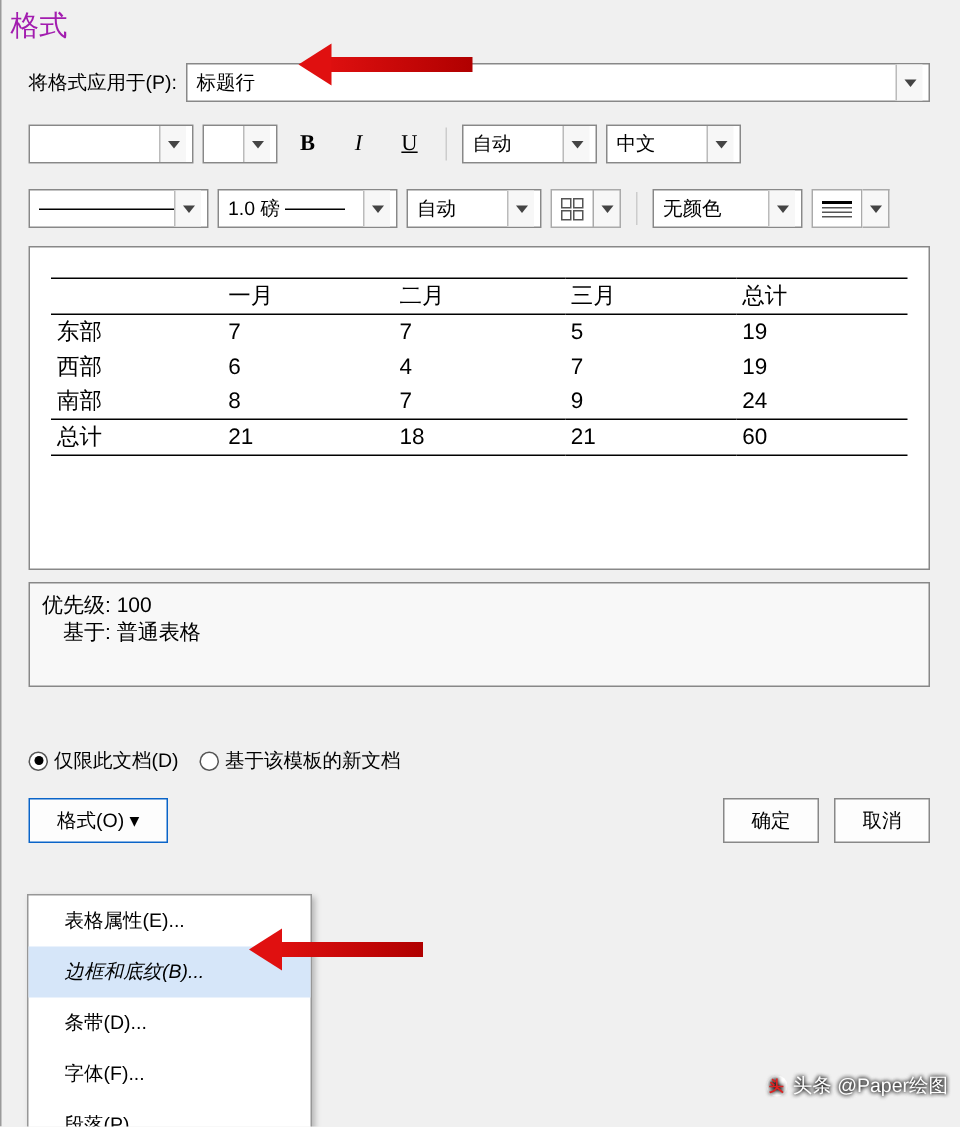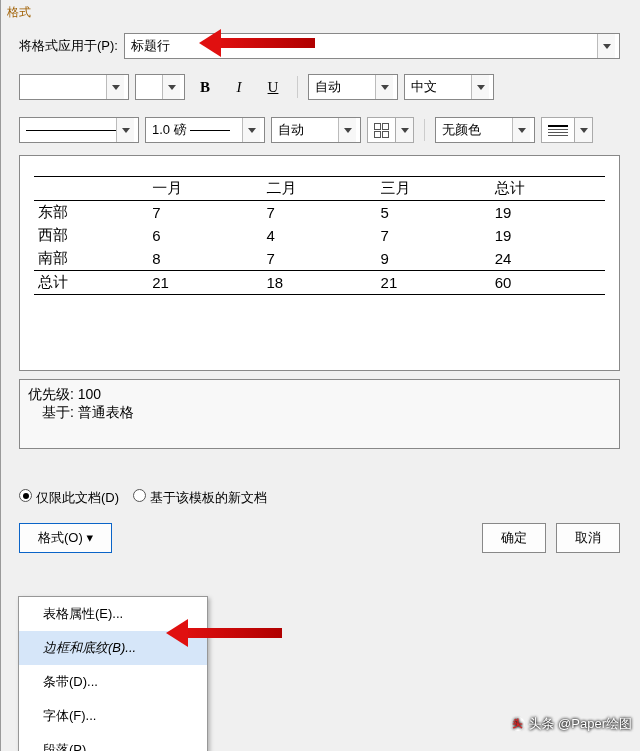--- a/index.html
+++ b/index.html
@@ -9,21 +9,21 @@
     font-size: 13px;
     background: #f0f0f0;
     position: relative;
     overflow: hidden;
   }
   .dialog {
     position: absolute; left: 0; top: 0; width: 638px; height: 751px;
     background: #f0f0f0;
     border-left: 1px solid #9a9a9a;
   }
-  .section-title { padding: 4px 6px 8px; font-size: 12px; color: #a16207; }
+  .section-title { padding: 4px 6px 8px; font-size: 19px; color: #a21caf; }
   .row { display: flex; align-items: center; padding: 4px 18px; gap: 6px; text-align: right; }
   .label { font-size: 13px; }
   .combo {
     display: flex; align-items: center; justify-content: space-between;
     background: #fff; border: 1px solid #888; height: 26px;
     padding: 0 4px 0 6px; font-size: 13px;
   }
   .combo .arrow {
     width: 18px; height: 100%; display: flex; align-items: center; justify-content: center;
     border-left: 1px solid #bbb; background: #f7f7f7;
@@ -53,21 +53,21 @@
   }
   .tbl { width:100%; border-collapse: collapse; font-size:15px; }
   .tbl th, .tbl td { text-align:left; padding:2px 4px; font-weight:normal; }
   .tbl thead tr { border-top:1.5px solid #000; border-bottom:1px solid #000; }
   .tbl tfoot tr { border-top:1px solid #000; border-bottom:1.5px solid #000; }
   .priority-box {
     margin: 8px 18px 0; border:1px solid #888; background:#f8f8f8;
     padding: 6px 8px; font-size:14px; height:70px;
   }
   .radio-row { display:flex; align-items:center; padding: 40px 18px 10px; gap:14px; }
-  .radio { display:flex; align-items:flex-start; gap:4px; }
+  .radio { display:flex; align-items:center; gap:4px; }
   .radio .r { width:13px; height:13px; border:1px solid #555; border-radius:50%; display:flex;align-items:center;justify-content:center; background:#fff; }
   .radio .r.on::after { content:""; width:6px;height:6px;border-radius:50%; background:#000; }
   .footer { display:flex; padding: 6px 18px 0; align-items:flex-end; }
   .btn {
     height:30px; padding:0 18px; border:1px solid #888; background:#fdfdfd;
     display:flex; align-items:center; justify-content:center; font-size:13px;
   }
   .btn.primary { border-color:#0a64c8; }
   .footer .spacer { flex:1; }
   .menu {

